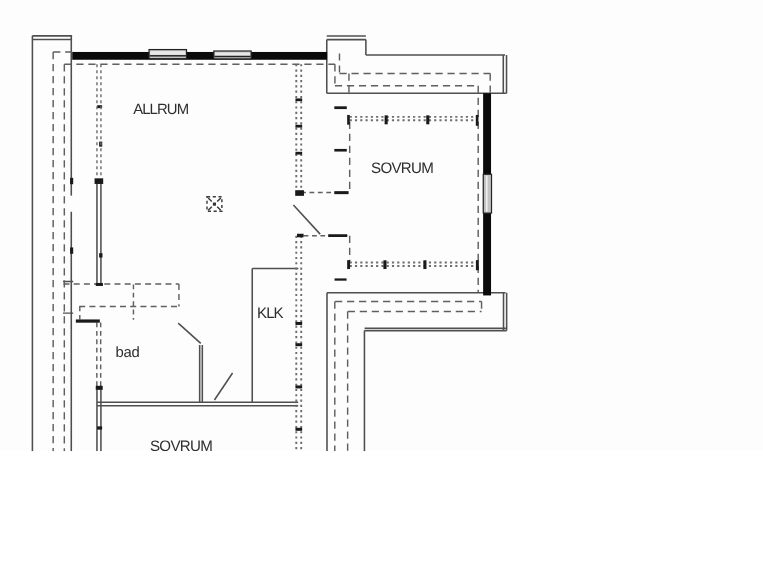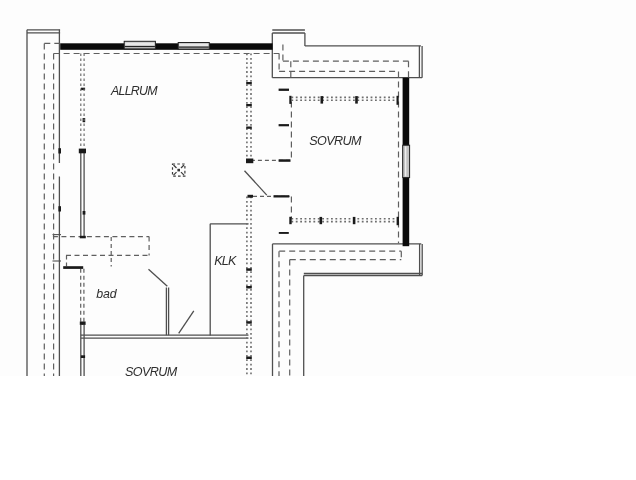--- a/index.html
+++ b/index.html
@@ -1,16 +1,16 @@
 <!DOCTYPE html>
 <html><head>
 <meta charset="utf-8">
 <style>
   html,body{margin:0;padding:0;background:#ffffff;}
-  #wrap{position:relative;width:636px;height:376px;background:#fdfdfd;overflow:hidden;font-style:italic;}
+  #wrap{position:relative;width:636px;height:376px;background:#fdfdfd;overflow:hidden;}
   svg{position:absolute;left:0;top:0;}
   text{font-family:"Liberation Sans",sans-serif;fill:#2e2e2e;}
 </style>
 </head>
 <body>
 <div id="wrap">
 <svg width="636" height="480" viewBox="0 0 636 480">
   <g stroke="#4f4f4f" stroke-width="1.3" fill="none">
 
     <path d="M27,29.7 V452.3"></path>

